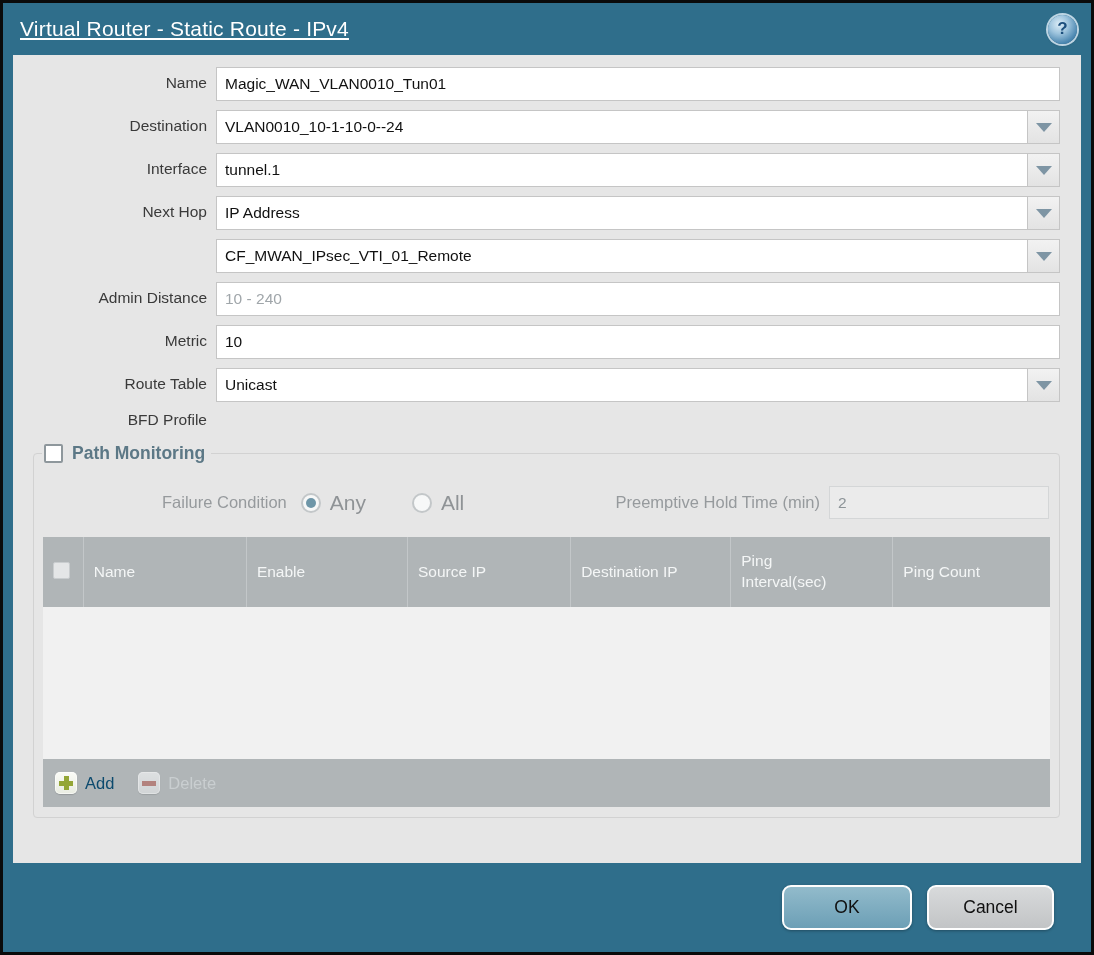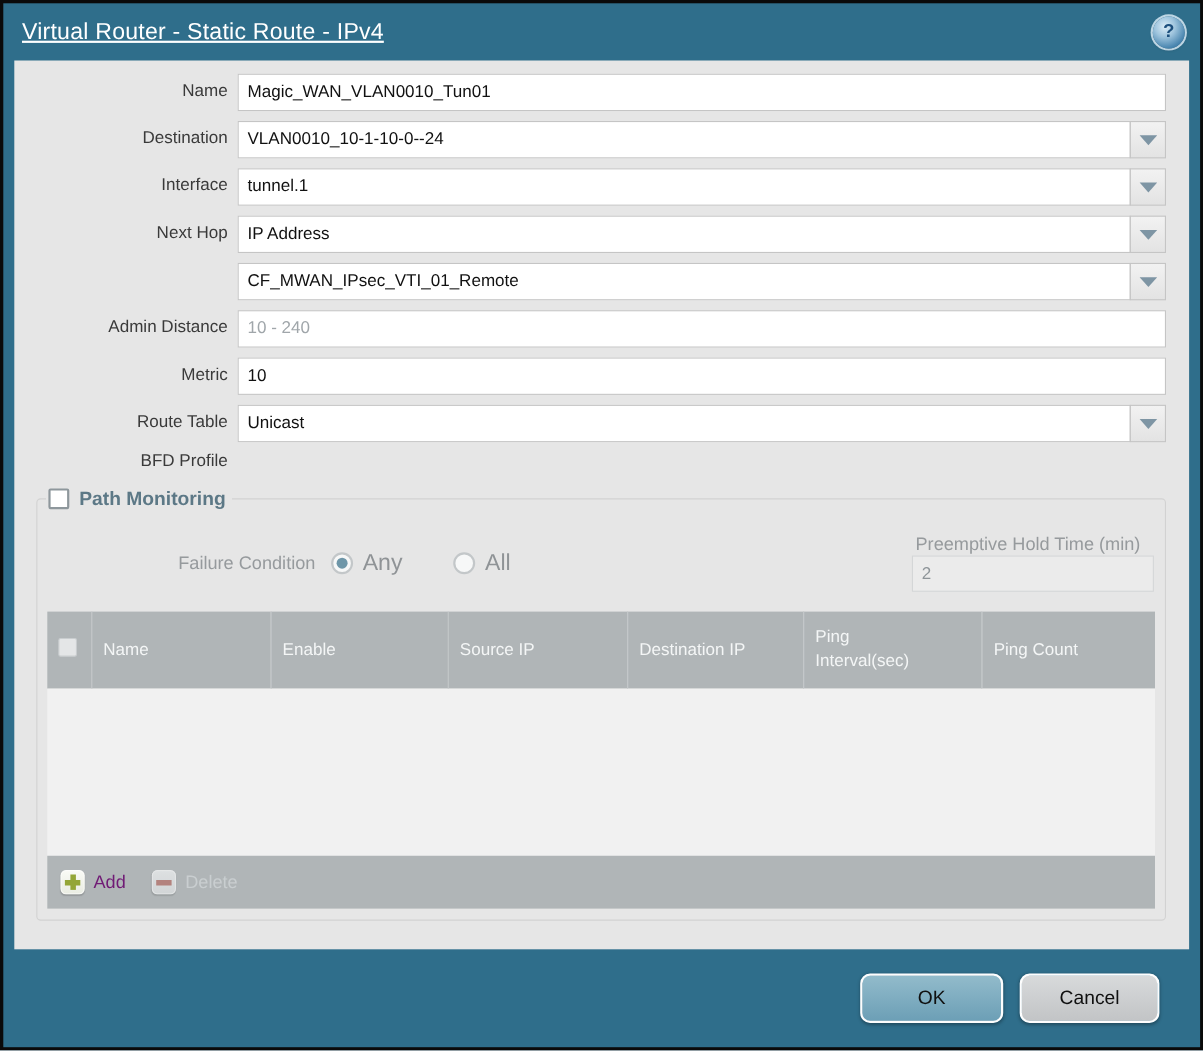--- a/index.html
+++ b/index.html
@@ -94,21 +94,21 @@
     width:20px; height:20px; border-radius:50%;
     border:2px solid #C3C7C9; background:#F7F8F8;
     margin-left:14px; position:relative; flex:0 0 20px;
   }
   .radio.checked::after {
     content:""; position:absolute; inset:3px;
     border-radius:50%; background:#6E96A8;
   }
   .radio-label { font-size:21px; color:#8F9396; margin-left:9px; }
   .radio-label.gap { margin-right:32px; }
-  .hold-group { display:flex; align-items:center;flex-direction:column; }
+  .hold-group { display:flex; align-items:center; }
   .hold-input {
     width:220px; height:33px; margin-left:9px;
     border:1px solid #D4D6D7; background:#EBEBEB;
     font-family:"Liberation Sans", sans-serif;
     font-size:15.5px; color:#8d9498; padding:0 8px; outline:none;
   }
 
   
   .grid-wrap { margin:0 1px; }
   table.grid { width:100%; border-collapse:collapse; table-layout:fixed; }
@@ -135,21 +135,21 @@
   .chip {
     width:22px; height:22px; border-radius:5px; position:relative;
     background:linear-gradient(#FAFBF6, #E9ECE2);
     box-shadow: inset 0 0 0 1px rgba(255,255,255,.6), 0 1px 1px rgba(0,0,0,.15);
   }
   .chip.minus { background:linear-gradient(#EDEFF0, #DDE0E1); opacity:.75; }
   .chip.plus::before, .chip.plus::after { content:""; position:absolute; background:#94A637; }
   .chip.plus::before { width:14px; height:5px; left:4px; top:8.5px; }
   .chip.plus::after  { width:5px; height:14px; left:8.5px; top:4px; }
   .chip.minus::before { content:""; position:absolute; background:#B5736B; width:14px; height:5px; left:4px; top:8.5px; }
-  .tb-label { font-size:16.5px; color:#701a75; }
+  .tb-label { font-size:16.5px; color:#0c4a6e; }
   .tb-label.disabled { color:#C9CED0; }
 
   
   .bottombar {
     flex:1; display:flex; align-items:center; justify-content:flex-end;
     gap:15px; padding-right:37px;border-radius:19px;
   }
   .btn {
     height:45px; border-radius:9px;
     border:2px solid #FDFDFD;

